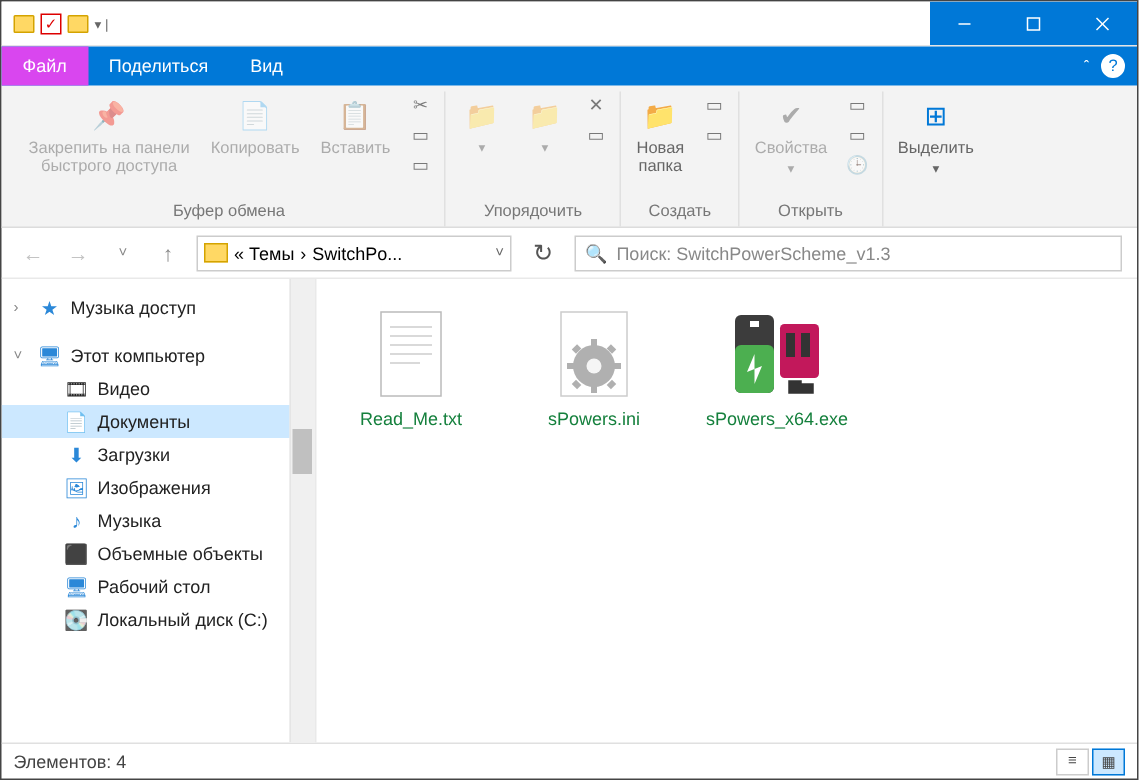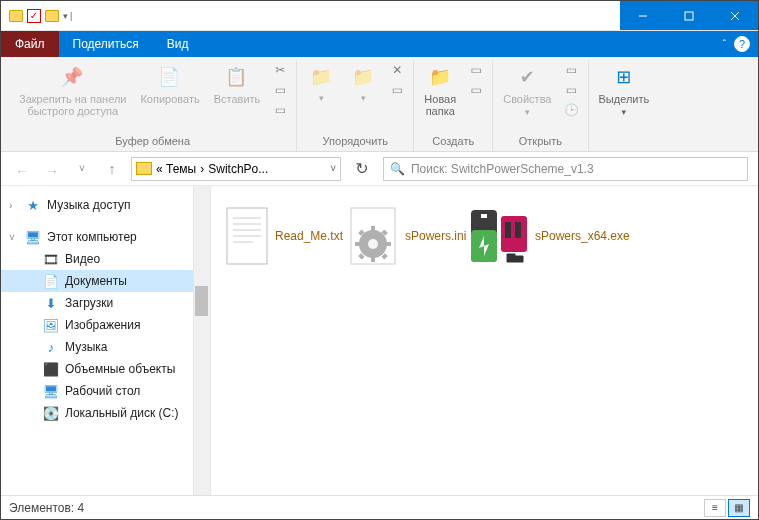--- a/index.html
+++ b/index.html
@@ -14,21 +14,21 @@
 .titlebar-gap { flex: 1; }
 .win-controls { display: flex; height: 100%; }
 .win-btn { width: 46px; display: flex; align-items: center; justify-content: center; color: #fff; cursor: pointer; }
 .win-min, .win-max { background: #0078d7; }
 .win-close { background: #0078d7; }
 .win-btn svg { width: 10px; height: 10px; }
 
 
 .menubar { height: 26px; background: #0078d7; display: flex; align-items: stretch; position: relative; }
 .menu-tab { padding: 0 14px; font-size: 12px; color: #fff; display: flex; align-items: center; cursor: pointer; }
-.menu-tab.file { background: #7f1d1d; }
+.menu-tab.file { background: #d946ef; }
 .menu-tab.active { background: #f3f3f3; color: #333; }
 .menubar-right { position: absolute; right: 8px; top: 0; height: 100%; display: flex; align-items: center; gap: 8px; color: #fff; }
 .mb-caret { font-size: 10px; }
 .mb-help { width: 16px; height: 16px; border: 1px solid #fff; border-radius: 50%; display:flex; align-items:center; justify-content:center; font-size:11px; color:#0078d7; background:#fff; }
 
 
 .ribbon { height: 95px; background: #f3f3f3; border-bottom: 1px solid #dcdcdc; display: flex; padding: 4px 8px 0 8px; }
 .ribbon-group { display: flex; flex-direction: column; align-items: center; border-right: 1px solid #e0e0e0; padding: 0 6px; }
 .ribbon-group:last-child { border-right: none; }
 .ribbon-row { display: flex; align-items: flex-start; gap: 6px; flex: 1; }
@@ -54,21 +54,21 @@
 .nav-pane { width: 210px; border-right: 1px solid #e9e9e9; padding: 8px 0; overflow-y: auto; position: relative; }
 .nav-scrollbar { position:absolute; right:0; top:0; width:17px; height:100%; background:#f0f0f0; border-left:1px solid #e5e5e5; }
 .nav-thumb { position:absolute; right:2px; top:100px; width:13px; height:30px; background:#c0c0c0; }
 .nav-item { display: flex; align-items: center; gap: 6px; padding: 3px 8px 3px 24px; font-size: 12px; color: #222; cursor: pointer; }
 .nav-item.l2 { padding-left: 42px; }
 .nav-item.selected { background: #cce8ff; }
 .nav-icon { width: 16px; height: 16px; display: flex; align-items: center; justify-content: center; font-size: 13px; }
 .nav-exp { position:absolute; left:8px; font-size:10px; color:#888; }
 
 .content { flex: 1; padding: 18px 12px; display: flex; gap: 20px; align-items: flex-start; }
-.file-item { display: flex; flex-direction: row; align-items: center; gap: 4px; width: 102px; font-size: 12px; color: #a16207; cursor: pointer; text-align: left; }
+.file-item { display: flex; flex-direction: column; align-items: center; gap: 4px; width: 102px; font-size: 12px; color: #15803d; cursor: pointer; text-align: left; }
 .file-icon { width: 64px; height: 64px; display: flex; align-items: center; justify-content: center; }
 
 
 .statusbar { height: 24px; border-top: 1px solid #e0e0e0; display: flex; align-items: center; padding: 0 8px; font-size: 12px; color: #444; text-align: center; }
 .statusbar .sb-right { margin-left: auto; display: flex; gap: 2px; }
 .view-toggle { width: 22px; height: 18px; border: 1px solid #ccc; display:flex; align-items:center; justify-content:center; font-size:10px; }
 .view-toggle.active { background: #cce8ff; border-color: #0078d7; }
 </style>
 </head>
 <body>

